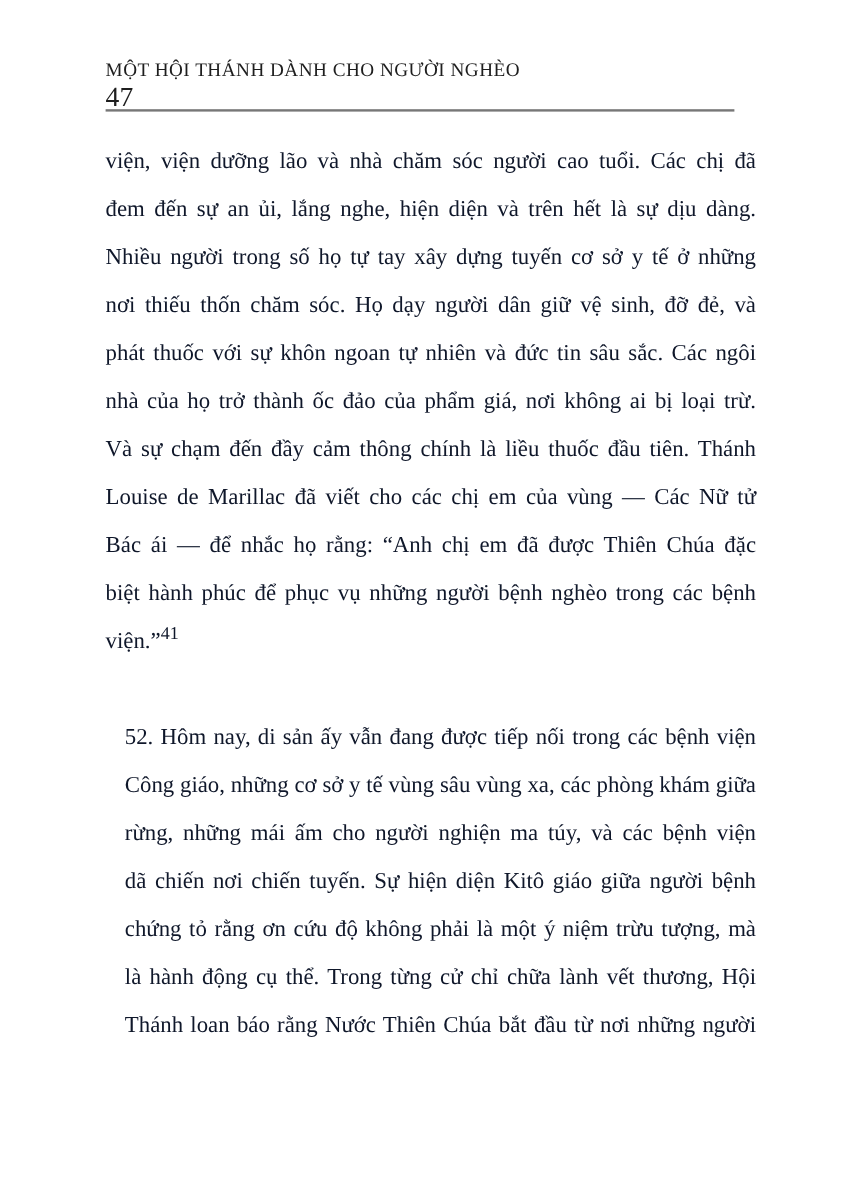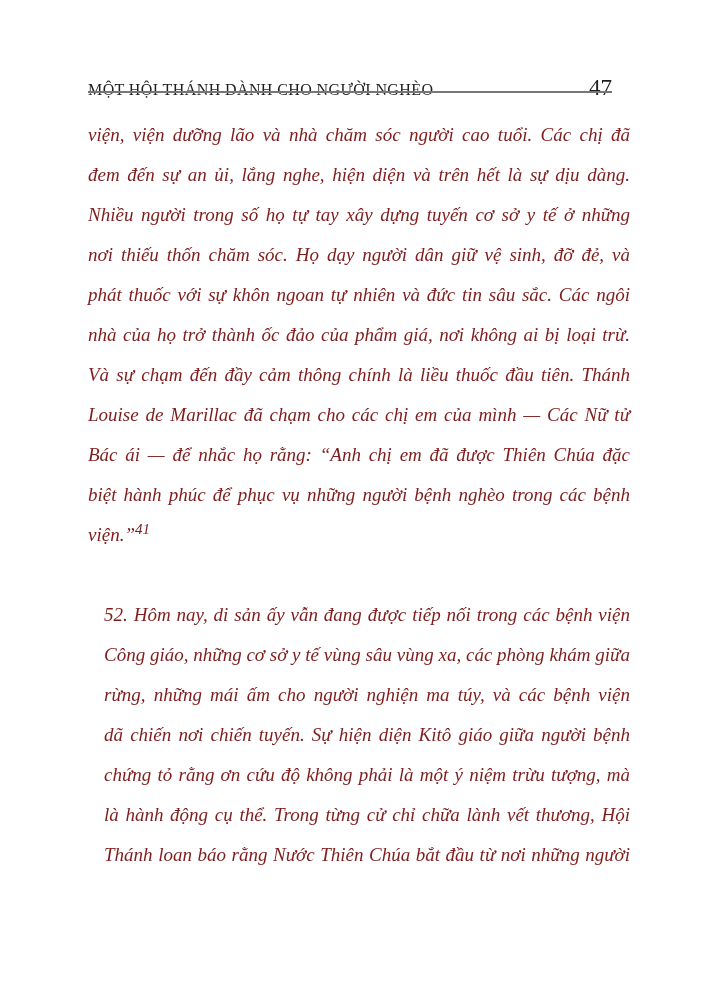--- a/index.html
+++ b/index.html
@@ -16,25 +16,26 @@
     overflow: hidden;
   }
   .page {
     position: absolute;
     inset: 0;
     background: #ffffff;
   }
   .running-header {
     position: absolute;
     left: 88px;
-    top: 75px;
+    top: 50px;
     width: 524px;
     display: flex;
     justify-content: space-between;
     align-items: baseline;
+    flex-direction: column;
   }
   .running-title {
     font-size: 16px;
     letter-spacing: 0.4px;
     color: #1e1e1e;
     white-space: nowrap;
   }
   .page-number {
     font-size: 23px;
     color: #1e1e1e;
@@ -46,22 +47,21 @@
     width: 524px;
     height: 2px;
     background: #777777;
   }
   .body-text {
     position: absolute;
     left: 88px;
     top: 115px;
     width: 542px;
     font-size: 19px;
-    color: #7f1d1d;
-    font-style: italic;
+    color: #0f172a;
   }
   .paragraph + .paragraph {
     margin-top: 40px;
     margin-left: 16px;
   }
   .line {
     line-height: 40px;
     height: 40px;
     white-space: nowrap;
   }
@@ -91,21 +91,21 @@
 
   <div class="body-text">
       <div class="paragraph">
         <div class="line justified">viện, viện dưỡng lão và nhà chăm sóc người cao tuổi. Các chị đã</div>
         <div class="line justified">đem đến sự an ủi, lắng nghe, hiện diện và trên hết là sự dịu dàng.</div>
         <div class="line justified">Nhiều người trong số họ tự tay xây dựng tuyến cơ sở y tế ở những</div>
         <div class="line justified">nơi thiếu thốn chăm sóc. Họ dạy người dân giữ vệ sinh, đỡ đẻ, và</div>
         <div class="line justified">phát thuốc với sự khôn ngoan tự nhiên và đức tin sâu sắc. Các ngôi</div>
         <div class="line justified">nhà của họ trở thành ốc đảo của phẩm giá, nơi không ai bị loại trừ.</div>
         <div class="line justified">Và sự chạm đến đầy cảm thông chính là liều thuốc đầu tiên. Thánh</div>
-        <div class="line justified">Louise de Marillac đã chạm cho các chị em của mình — Các Nữ tử</div>
+        <div class="line justified">Louise de Marillac đã viết cho các chị em của vùng — Các Nữ tử</div>
         <div class="line justified">Bác ái — để nhắc họ rằng: “Anh chị em đã được Thiên Chúa đặc</div>
         <div class="line justified">biệt hành phúc để phục vụ những người bệnh nghèo trong các bệnh</div>
         <div class="line">viện.”<sup class="fn">41</sup></div>
       </div>
       <div class="paragraph">
         <div class="line justified">52. Hôm nay, di sản ấy vẫn đang được tiếp nối trong các bệnh viện</div>
         <div class="line justified">Công giáo, những cơ sở y tế vùng sâu vùng xa, các phòng khám giữa</div>
         <div class="line justified">rừng, những mái ấm cho người nghiện ma túy, và các bệnh viện</div>
         <div class="line justified">dã chiến nơi chiến tuyến. Sự hiện diện Kitô giáo giữa người bệnh</div>
         <div class="line justified">chứng tỏ rằng ơn cứu độ không phải là một ý niệm trừu tượng, mà</div>

